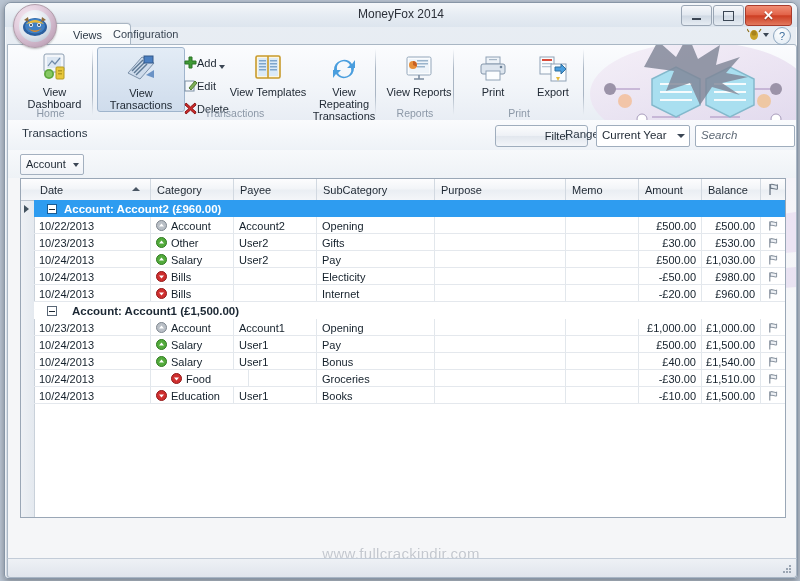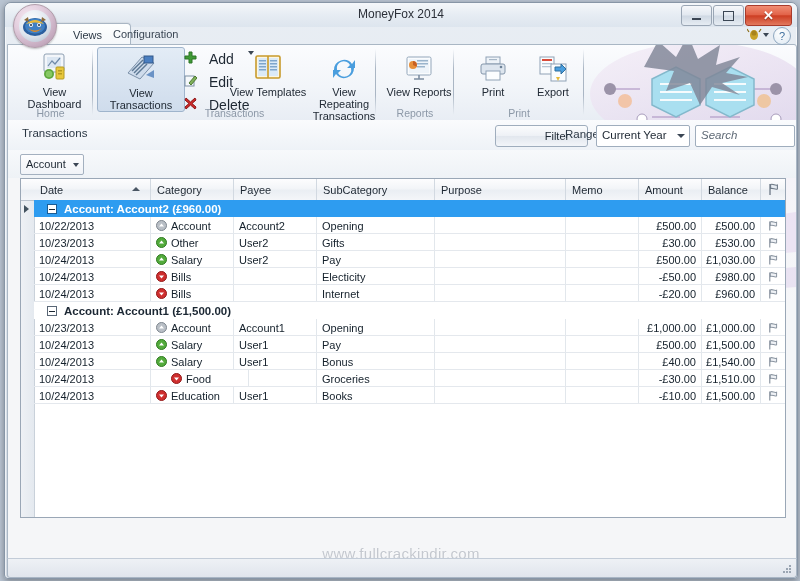--- a/index.html
+++ b/index.html
@@ -102,22 +102,22 @@
     display:flex;flex-direction:column;align-items:center;justify-content:flex-start;
     font-size:11px;color:#222b36;text-align:center;line-height:12px;
     padding:3px 4px 0;border-radius:3px;
   }
   .bigbtn.sel{
     background:linear-gradient(180deg,#e3ecf6 0%,#cfdcec 100%);
     border:1px solid #9fb4cc;
   }
   .bigbtn .ico{height:34px;display:flex;align-items:flex-end;justify-content:center;margin-bottom:2px;}
   .smallbtn{
-    position:absolute;display:flex;align-items:flex-start;gap:12px;
-    font-size:14px;color:#1e2833;height:18px;padding:0 3px;border-radius:3px;
+    position:absolute;display:flex;align-items:flex-end;gap:0;
+    font-size:11px;color:#1e2833;height:18px;padding:0 3px;border-radius:3px;
   }
 
   
   .client{
     position:absolute;left:2px;top:117px;width:788px;height:438px;
     background:#f5f6f8;
     border-left:1px solid #a9b6c4;border-right:1px solid #a9b6c4;
   }
   
   .deco{position:absolute;right:0;top:-108px;width:260px;height:290px;pointer-events:none;}
@@ -212,21 +212,21 @@
     position:absolute;left:0;width:764px;height:17px;
   }
   .grouprow .gbg{position:absolute;left:13px;top:0;width:751px;height:17px;}
   .grouprow.sel .gbg{background:#2e9cf0;}
   .grouprow.plain .gbg{background:#fff;}
   .grouprow .gtext{
     position:absolute;left:43px;top:0;height:17px;display:flex;align-items:center;
     font-size:11.5px;font-weight:bold;
   }
   .grouprow.sel .gtext{color:#fff;}
-  .grouprow.plain .gtext{color:#1b2733;}
+  .grouprow.plain .gtext{color:#1b2733;margin-left:8px;}
   .expander{
     position:absolute;left:26px;top:4px;width:10px;height:10px;
     border:1px solid #5a6776;background:#fff;box-sizing:border-box;
   }
   .grouprow.sel .expander{border-color:#1a5c94;}
   .expander::after{content:"";position:absolute;left:1px;top:3.5px;width:6px;height:1px;background:#1b2733;}
   .rowptr{
     position:absolute;left:3px;top:5px;width:0;height:0;
     border-top:4px solid transparent;border-bottom:4px solid transparent;border-left:5px solid #42525f;
   }

